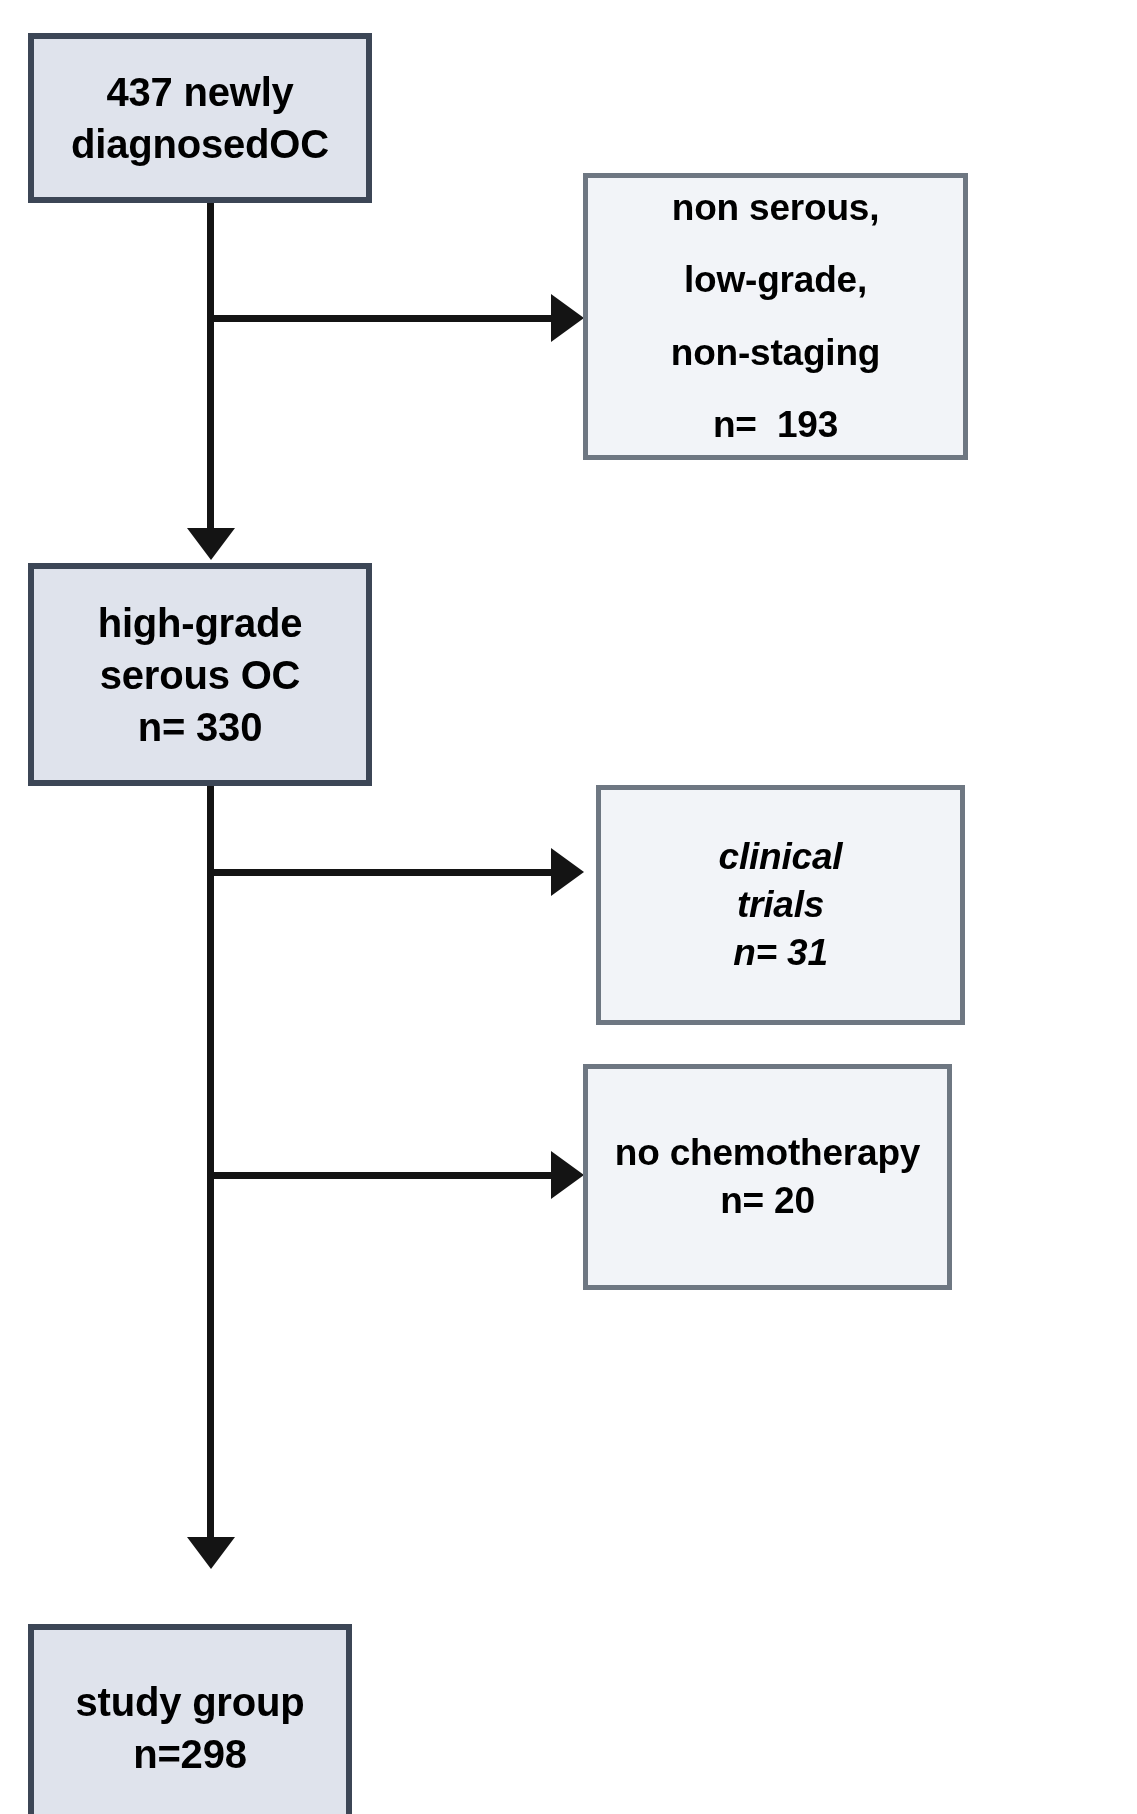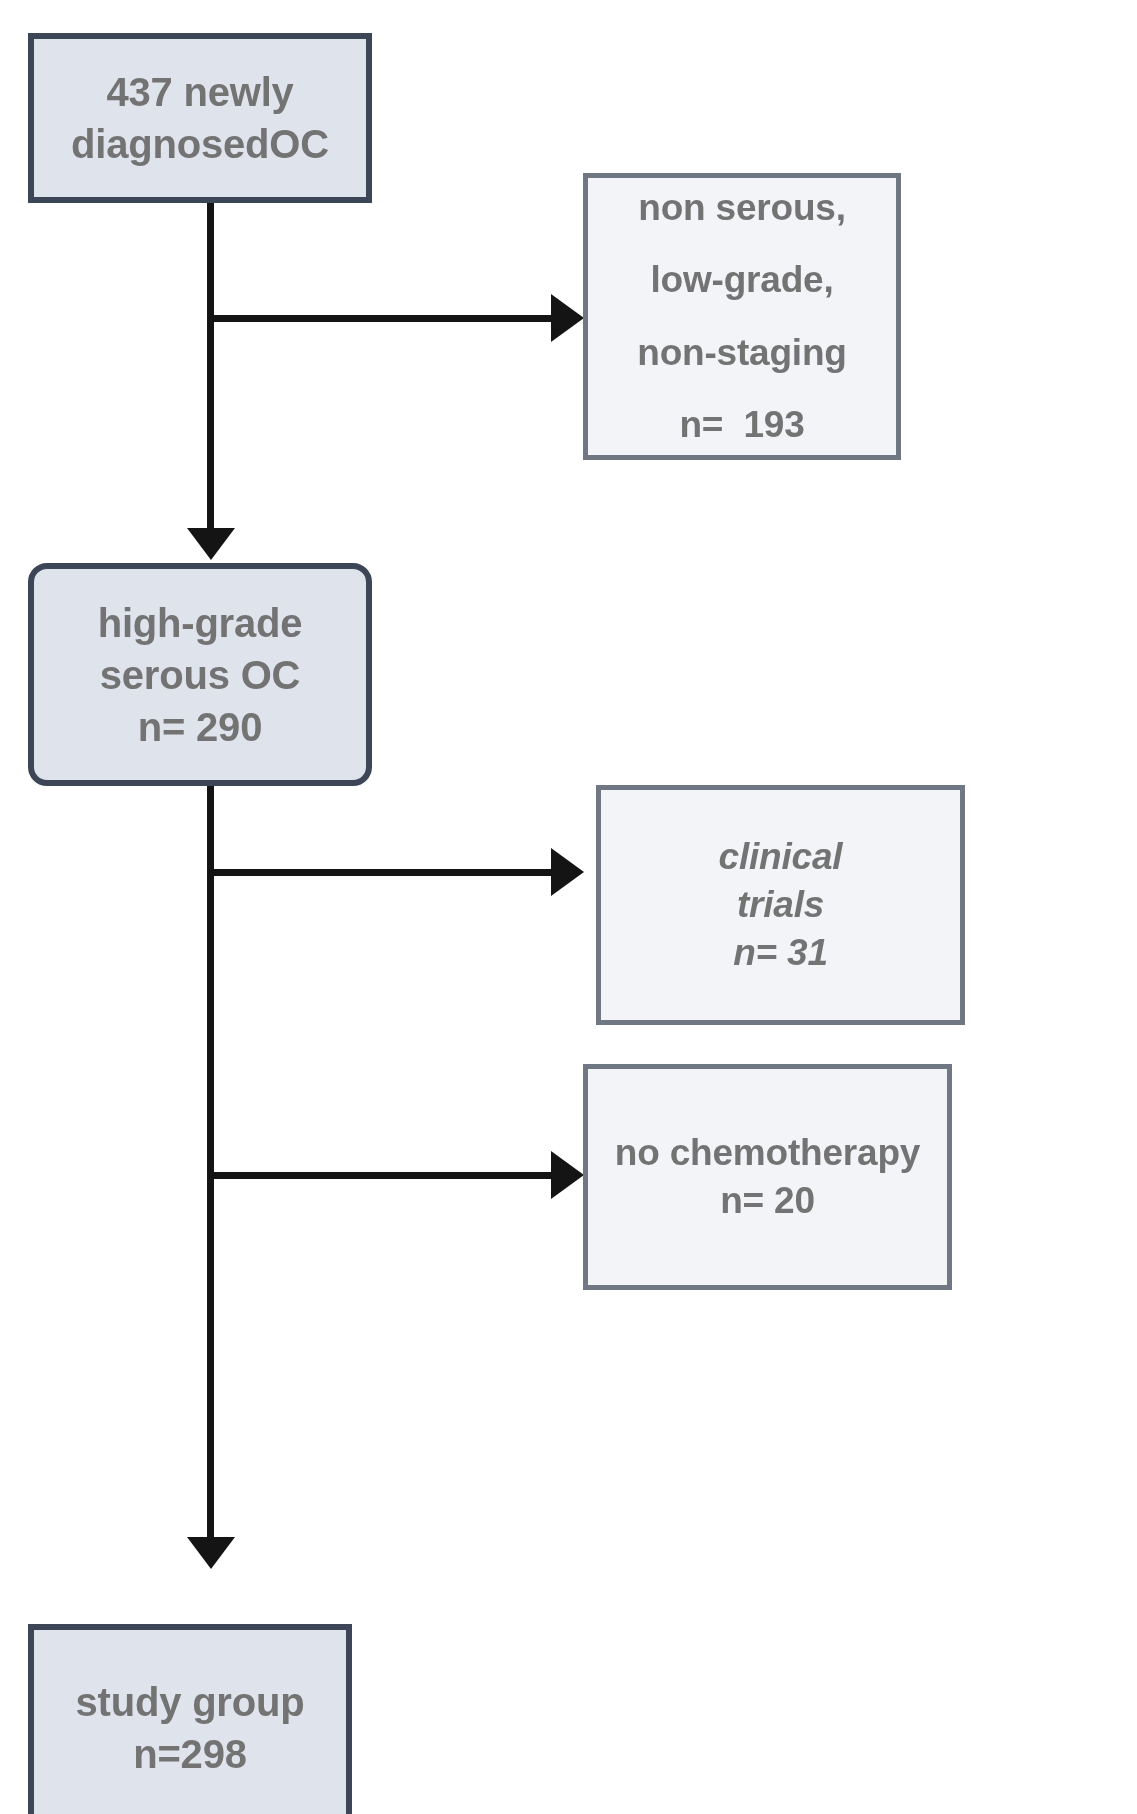--- a/index.html
+++ b/index.html
@@ -19,21 +19,21 @@
     overflow: hidden;
   }
   .node {
     position: absolute;
     box-sizing: border-box;
     display: flex;
     flex-direction: column;
     align-items: center;
     justify-content: center;
     text-align: center;
-    color: #737373;
+    color: #000000;
     line-height: 1.30;
     letter-spacing: -0.2px;
     white-space: pre;
   }
   .node .line {
     display: block;
   }
   
   .node.primary {
     background: #dfe3ec;
@@ -94,31 +94,31 @@
   <div class="arrow-right" style="left:551px; top:848px;"></div>
 
   <div class="conn-h" style="left:207px; top:1172px; width:350px;"></div>
   <div class="arrow-right" style="left:551px; top:1151px;"></div>
 
   <div class="node primary" style="left:28px; top:33px; width:344px; height:170px;">
     <span class="line">437 newly</span>
     <span class="line">diagnosedOC</span>
   </div>
 
-  <div class="node secondary" style="left:583px; top:173px; width:318px; height:287px;gap:24px;">
+  <div class="node secondary" style="left:583px; top:173px; width:385px; height:287px;gap:24px;">
     <span class="line">non serous,</span>
     <span class="line">low-grade,</span>
     <span class="line">non-staging</span>
     <span class="line">n=  193</span>
   </div>
 
-  <div class="node primary" style="left:28px; top:563px; width:344px; height:223px;border-radius:19px;">
+  <div class="node primary" style="left:28px; top:563px; width:344px; height:223px;">
     <span class="line">high-grade</span>
     <span class="line">serous OC</span>
-    <span class="line">n= 290</span>
+    <span class="line">n= 330</span>
   </div>
 
   <div class="node secondary" style="left:596px; top:785px; width:369px; height:240px;font-style:italic;">
     <span class="line">clinical</span>
     <span class="line">trials</span>
     <span class="line">n= 31</span>
   </div>
 
   <div class="node secondary" style="left:583px; top:1064px; width:369px; height:226px;">
     <span class="line">no chemotherapy</span>

